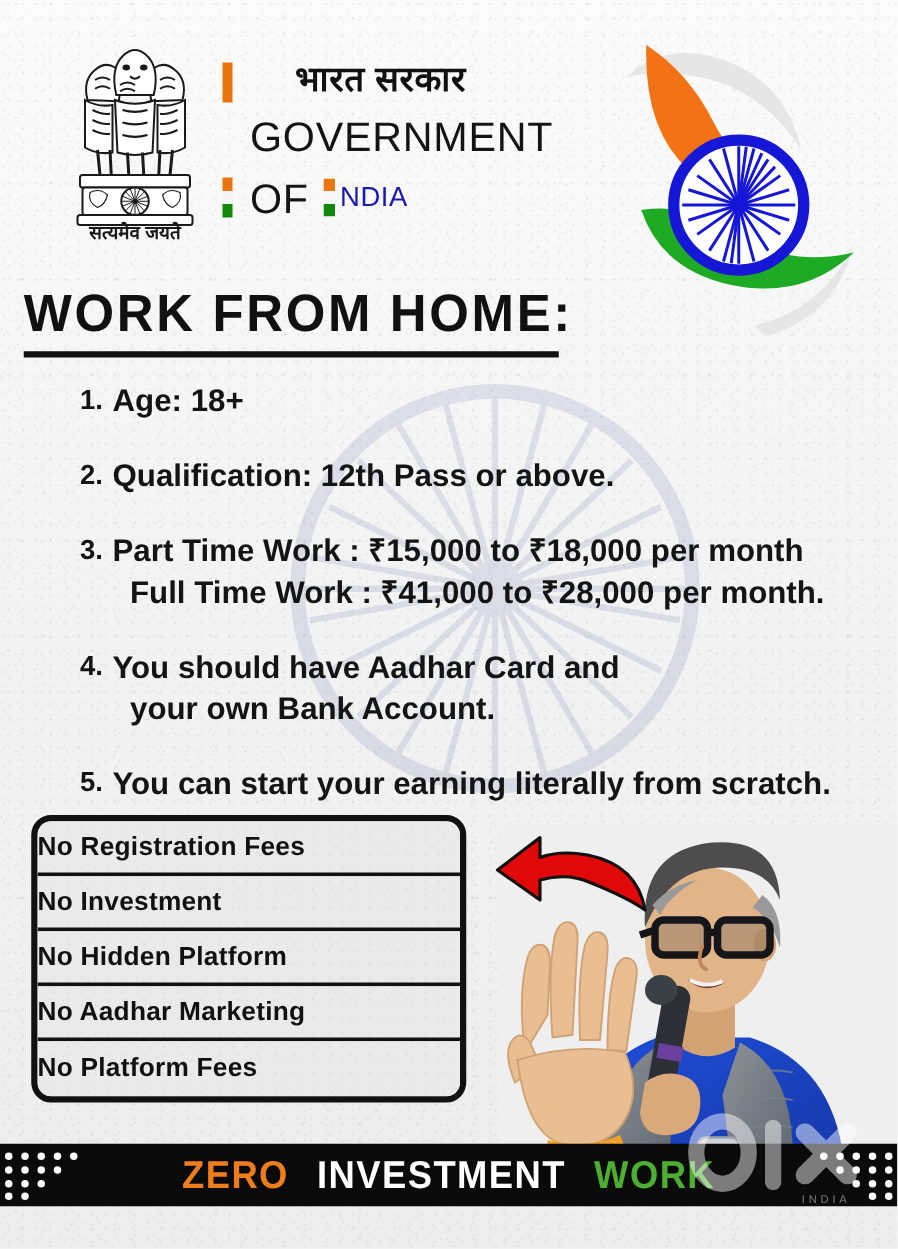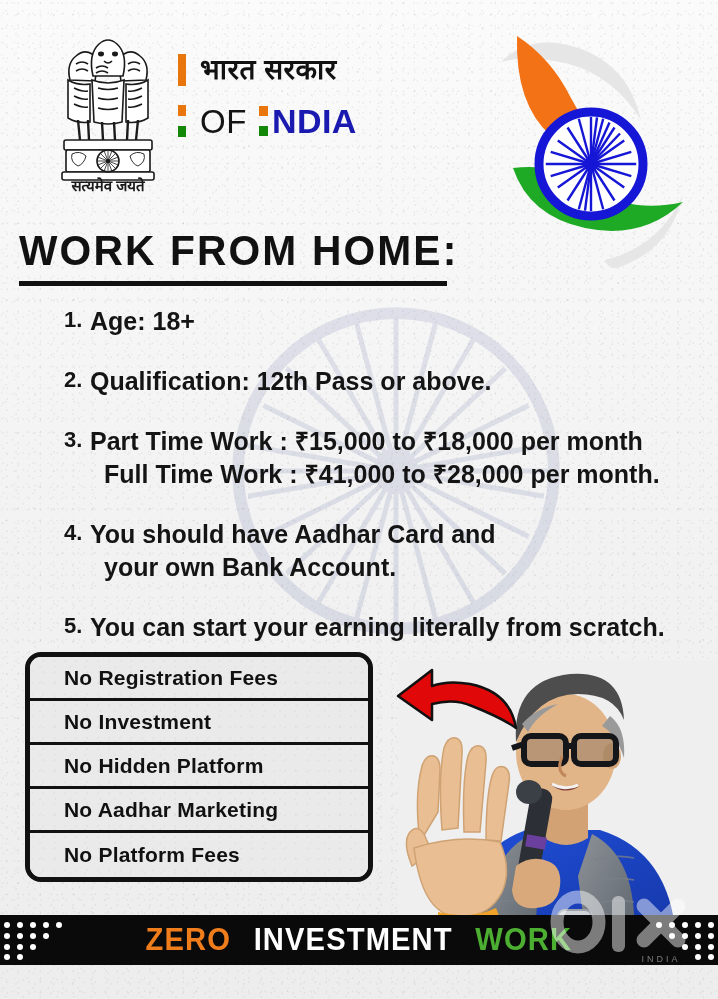--- a/index.html
+++ b/index.html
@@ -50,22 +50,23 @@
     width: 112px;
     height: 166px;
     flex: none;
   }
   .gov-text {
     margin-left: 14px;
     margin-top: 22px;
   }
   .row-hindi {
     display: flex;
-    align-items: center;
+    align-items: flex-start;
     height: 40px;
+    gap: 36px;
   }
   .bar {
     width: 8px;
     height: 32px;
     flex: none;
     margin-right: 14px;
   }
   .bar-orange { background: #e8760c; }
   .bar-tri {
     background: linear-gradient(180deg, #e8760c 0 33.3%, #f4f4f4 33.3% 66.6%, #138808 66.6% 100%);
@@ -99,22 +100,22 @@
     line-height: 1;
   }
   .india-i {
     width: 9px;
     height: 30px;
     margin: 0 4px 0 12px;
     flex: none;
     background: linear-gradient(180deg, #e8760c 0 33.3%, #f6f6f6 33.3% 66.6%, #138808 66.6% 100%);
   }
   .india-word {
-    font-size: 34px;
-    font-weight: 700;
+    font-size: 22px;
+    font-weight: 400;
     color: #1a1ab0;
     letter-spacing: 0.4px;
     line-height: 1;
     text-align: right;
   }
 
   
   .flag-art {
     position: absolute;
     left: 483px;
@@ -184,21 +185,20 @@
     border: 5px solid #111;
     border-radius: 16px;
     background: #ececec;
     overflow: hidden;
     box-sizing: border-box;
   }
   .nobox-row {
     height: 44px;
     display: flex;
     align-items: center;
-    padding-left: 34px;
     border-bottom: 3px solid #111;
     box-sizing: border-box;
     background-color: #eaeaea;
     background-image:
       radial-gradient(circle at 20% 40%, rgba(0,0,0,0.04) 0 1px, transparent 1px),
       radial-gradient(circle at 70% 70%, rgba(0,0,0,0.035) 0 1px, transparent 1px);
     background-size: 11px 11px, 15px 15px;
   }
   .nobox-row:last-child { border-bottom: none; }
   .nobox-label {
@@ -360,20 +360,21 @@
         <path d="M92 126 q-8 -4 -14 2 q2 8 8 10 q8 -4 6 -12 z" stroke-width="0.9"></path>
       </g>
       <text x="56" y="163" text-anchor="middle" font-family="'Liberation Sans',sans-serif" font-size="15" font-weight="700" fill="#1a1a1a">सत्यमेव जयते</text>
     </svg>
 
     <div class="gov-text">
       <div class="row-hindi">
         <span class="bar bar-orange"></span>
         <span class="hindi-txt">भारत सरकार</span>
       </div>
+      <div class="govt-line">GOVERNMENT</div>
       <div class="row-of-india">
         <span class="bar bar-tri"></span>
         <span class="of-word">OF</span>
         <span class="india-i"></span>
         <span class="india-word">NDIA</span>
       </div>
     </div>
   </div>
 
   <svg class="flag-art" viewBox="0 0 232 258">

